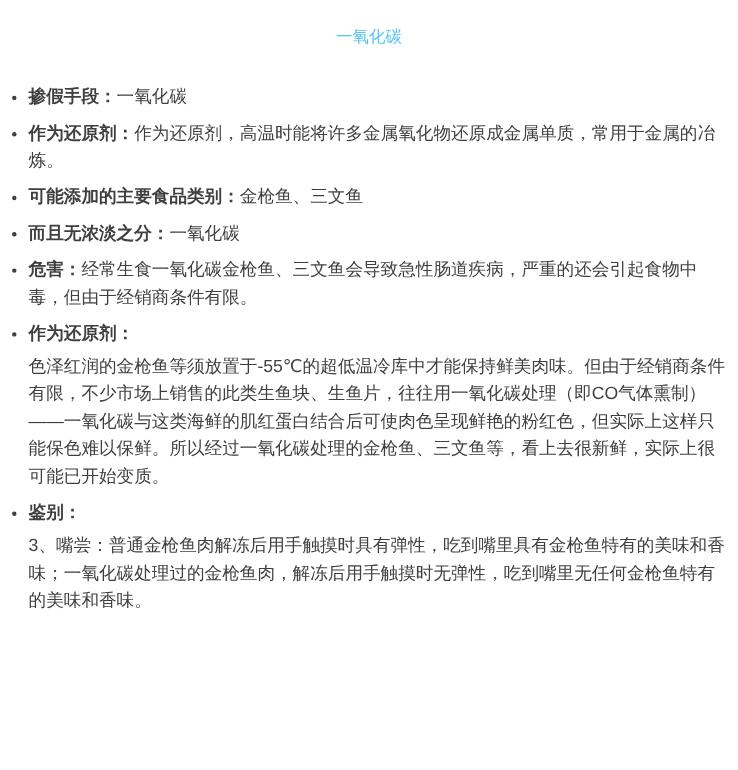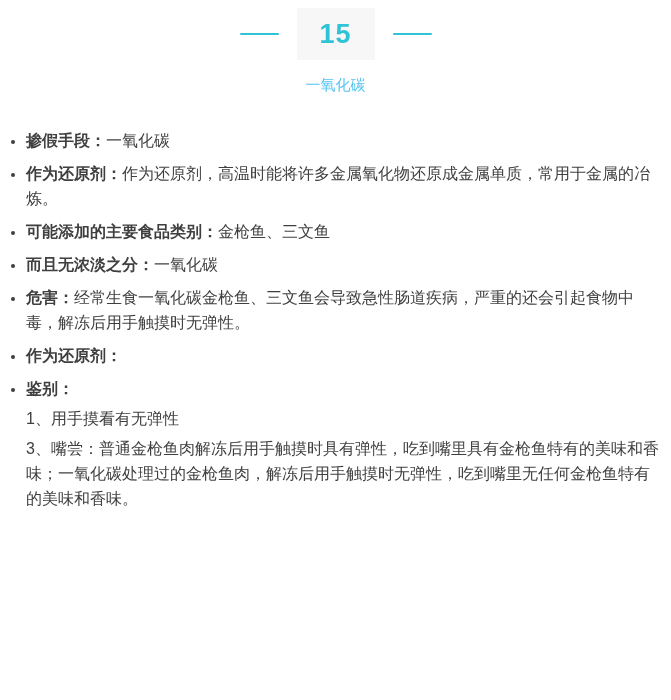--- a/index.html
+++ b/index.html
@@ -81,27 +81,20 @@
   .sub-para {
     margin: 5px 0 5px 0;
     font-weight: 400;
   }
 </style>
 </head>
 <body>
 
 <div class="page">
 
-  <div class="chapter-row">
-    <span class="dash"></span>
-    <span class="num-box">
-      <span class="chapter-num">15</span>
-    </span>
-    <span class="dash"></span>
-  </div>
 
   <div class="subtitle">一氧化碳</div>
 
   <div class="content">
     <ul class="bullet-list">
 
       <li>
         <span class="bullet-label">掺假手段：</span><span class="bullet-text">一氧化碳</span>
       </li>
 
@@ -111,29 +104,29 @@
 
       <li>
         <span class="bullet-label">可能添加的主要食品类别：</span><span class="bullet-text">金枪鱼、三文鱼</span>
       </li>
 
       <li>
         <span class="bullet-label">而且无浓淡之分：</span><span class="bullet-text">一氧化碳</span>
       </li>
 
       <li>
-        <span class="bullet-label">危害：</span><span class="bullet-text">经常生食一氧化碳金枪鱼、三文鱼会导致急性肠道疾病，严重的还会引起食物中毒，解冻后用手触摸时无弹性。</span>
+        <span class="bullet-label">危害：</span><span class="bullet-text">经常生食一氧化碳金枪鱼、三文鱼会导致急性肠道疾病，严重的还会引起食物中毒，但由于经销商条件有限。</span>
       </li>
 
       <li>
         <span class="bullet-label">作为还原剂：</span>
+        <p class="sub-para">色泽红润的金枪鱼等须放置于-55℃的超低温冷库中才能保持鲜美肉味。但由于经销商条件有限，不少市场上销售的此类生鱼块、生鱼片，往往用一氧化碳处理（即CO气体熏制）——一氧化碳与这类海鲜的肌红蛋白结合后可使肉色呈现鲜艳的粉红色，但实际上这样只能保色难以保鲜。所以经过一氧化碳处理的金枪鱼、三文鱼等，看上去很新鲜，实际上很可能已开始变质。</p>
       </li>
 
       <li>
         <span class="bullet-label">鉴别：</span>
-        <p class="sub-para">1、用手摸看有无弹性</p>
         <p class="sub-para">3、嘴尝：普通金枪鱼肉解冻后用手触摸时具有弹性，吃到嘴里具有金枪鱼特有的美味和香味；一氧化碳处理过的金枪鱼肉，解冻后用手触摸时无弹性，吃到嘴里无任何金枪鱼特有的美味和香味。</p>
       </li>
 
     </ul>
   </div>
 
 </div>
 
 </body></html>

